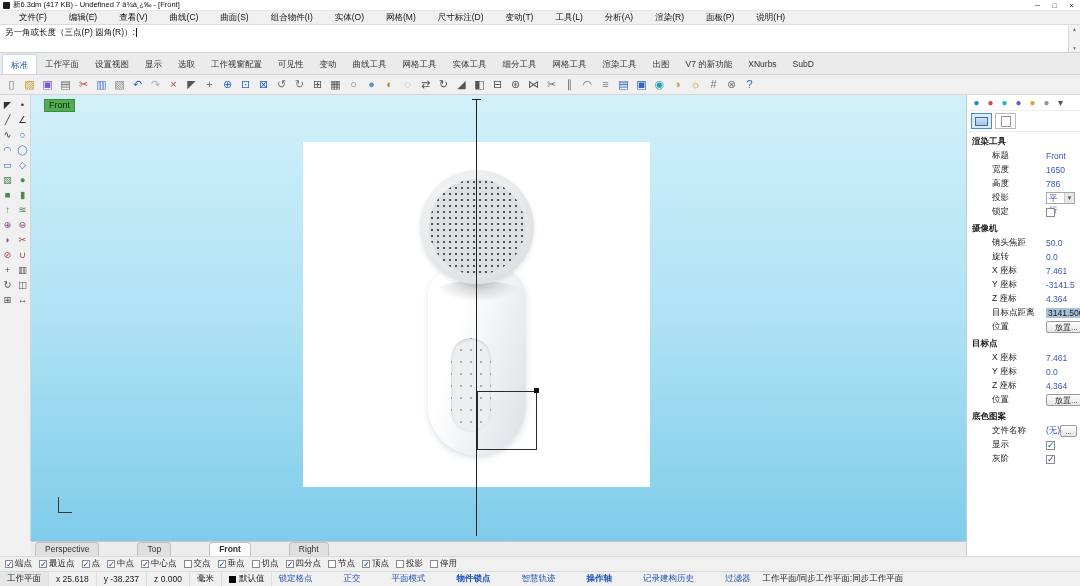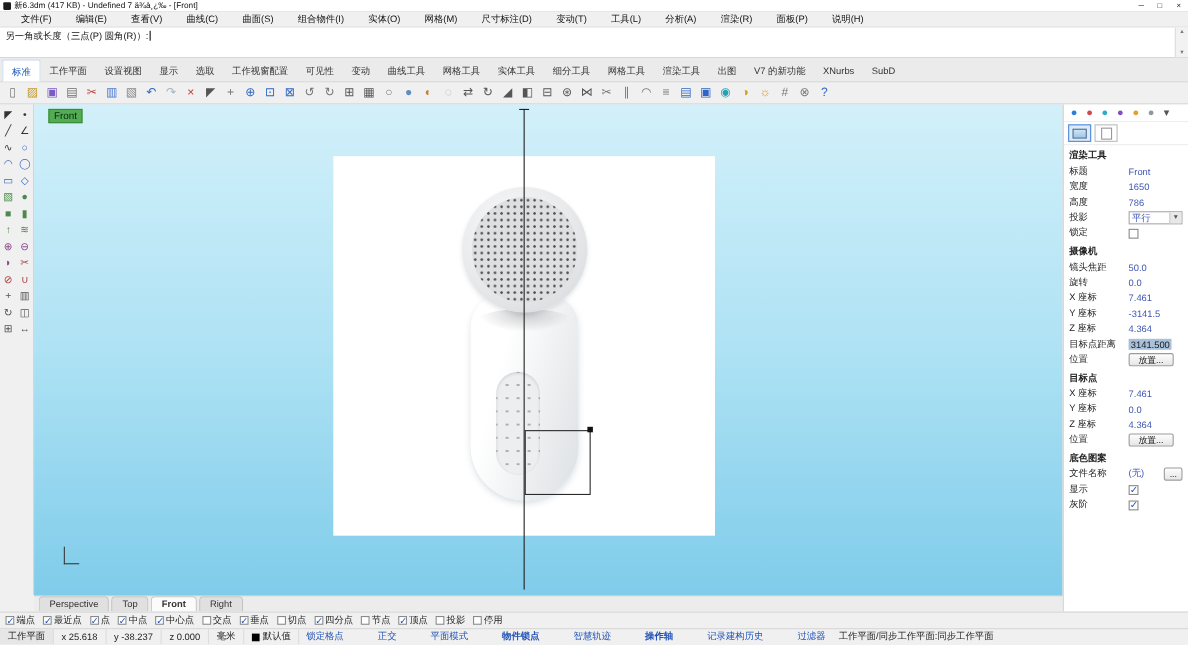--- a/index.html
+++ b/index.html
@@ -93,36 +93,36 @@
   .pti { width:11px; height:12px; display:flex; align-items:center; justify-content:center; font-size:10px; }
   .panel-views { display:flex; gap:3px; padding:2px 4px; height:21px; align-items:center;
                  border-bottom:1px solid #eee; }
   .pvbtn { width:21px; height:16px; border:1px solid #bbb; background:#fff;
            display:flex; align-items:center; justify-content:center; }
   .pvbtn.active { border-color:#4a8adf; background:#dceaf9; }
   .mini-monitor { width:13px; height:9px; border:1px solid #4a6a8a; background:linear-gradient(#cfe4f7,#9ec6e8); }
   .mini-page { width:10px; height:11px; border:1px solid #999; background:#fff; }
   .sec-h { font-weight:bold; color:#222; padding:4px 5px 1px; }
   .prow { display:flex; align-items:center; height:14px; padding:0 5px; }
-  .plabel { width:54px; color:#222; flex-shrink:0; white-space:nowrap; }
+  .plabel { width:54px; color:#222; flex-shrink:0; white-space:nowrap;margin-left:20px; }
   .pvalue { color:#3e56b4; white-space:nowrap; }
   .pvalue.hl { background:#a8c0da; color:#1a1a1a; padding:0 2px; }
   .pselect { flex:1; height:12px; border:1px solid #a8a8a8; background:#fff; display:flex;
              align-items:flex-start; justify-content:space-between; padding-left:2px; color:#3e56b4; }
   .chev { width:11px; height:10px; background:#e8e8e8; border-left:1px solid #ccc;
           display:flex; align-items:center; justify-content:center; font-size:6px; color:#555; }
   .pcheck { width:9px; height:9px; border:1px solid #8a8a8a; background:#fff; position:relative; }
   .pcheck.checked::after { content:"✓"; position:absolute; left:0; top:-2px; font-size:9px; color:#1f52b8; }
   .pbtn { border:1px solid #9a9a9a; background:linear-gradient(#fdfdfd,#e6e6e6); height:12px;
           line-height:11px; padding:0 8px; font-size:8px; color:#222; border-radius:2px; white-space:nowrap; }
   .pbtn.small { padding:0 4px; margin-left:auto; }
 
   
   .vptabs { position:absolute; top:541px; left:31px; width:935px; height:15px; background:#ececec;
-            border-top:1px solid #c9c9c9; display:flex; align-items:flex-start; padding-left:4px; font-size:8.5px; }
+            border-top:1px solid #c9c9c9; display:flex; align-items:flex-start; padding-left:4px; font-size:8.5px;gap:36px; }
   .vptab { height:14px; line-height:13px; padding:0 9px; background:#e0e0e0; border:1px solid #c2c2c2;
            border-bottom:none; border-radius:4px 4px 0 0; margin-right:2px; color:#333; }
   .vptab.active { background:#fbfbfb; font-weight:bold; }
 
   
   .osnap-bar { position:absolute; top:556px; left:0; width:1080px; height:15px; background:#f0f0f0;
                border-top:1px solid #d8d8d8; display:flex; align-items:center; gap:7px;
                padding-left:5px; font-size:8.5px; }
   .oitem { display:flex; align-items:center; gap:2px; }
   .ocheck { width:8px; height:8px; border:1px solid #8a8a8a; background:#fff; position:relative; }

